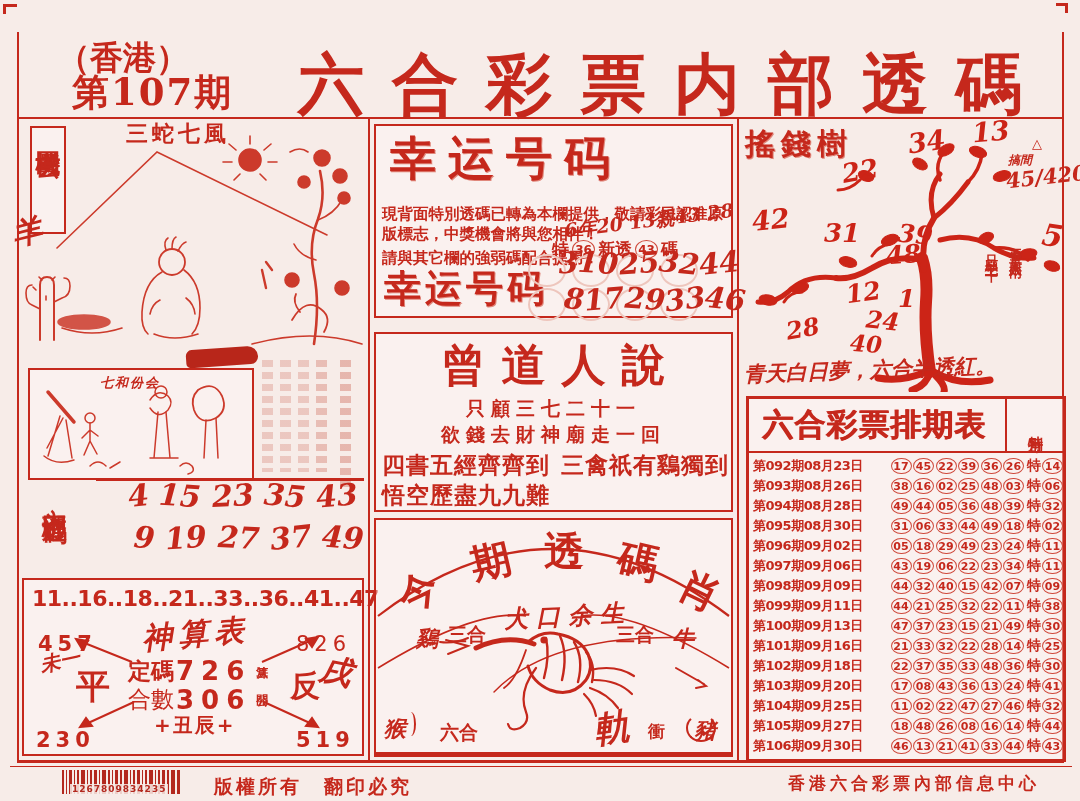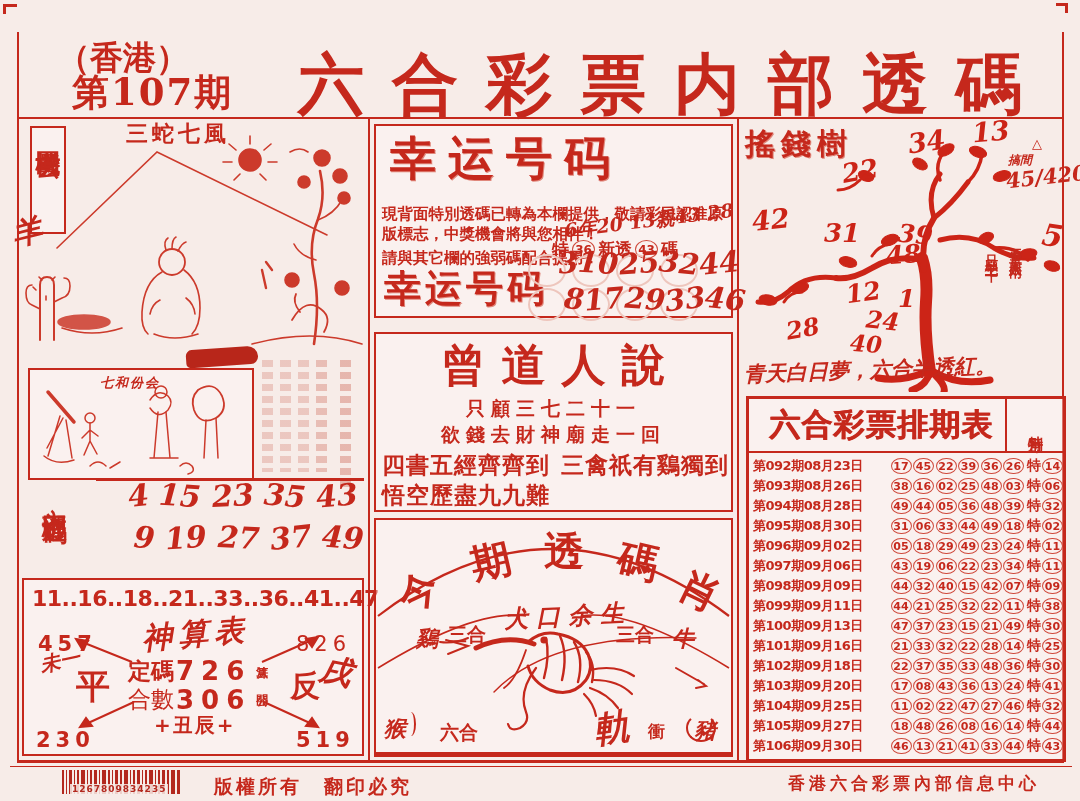--- a/index.html
+++ b/index.html
@@ -296,21 +296,21 @@
 <span class="tn" style="left:850px;top:330px;font-size:23px;transform:rotate(4deg)">40</span>
 <span class="abs" style="left:1032px;top:136px;font-size:13px;font-weight:bold">△</span>
 <span class="abs hand" style="left:1008px;top:152px;font-size:12px">搞間</span>
 <span class="abs hand" style="left:1006px;top:164px;font-size:21px;transform:rotate(-6deg);white-space:nowrap">45/420</span>
 <div class="abs vtext hand" style="left:1006px;top:238px;height:148px;font-size:13px;font-style:normal;letter-spacing:3px">不管半斤與八兩</div>
 <div class="abs vtext hand" style="left:982px;top:244px;height:148px;font-size:13px;font-style:normal;letter-spacing:3px">只顧三七二十一</div>
 <div class="abs hand" style="left:744px;top:356px;font-size:21px;transform:rotate(-2deg);white-space:nowrap">青天白日夢，六合半透紅。</div>
 
 <div class="abs box" style="left:746px;top:396px;width:320px;height:366px;border-width:3px">
   <div class="abs" style="left:0;top:0;width:256px;height:54px;display:flex;align-items:center;border-bottom:2.5px solid #c5281c">
-    <span class="serif" style="font-size:31px;font-weight:bold;letter-spacing:1px;padding-left:20px;white-space:nowrap;text-shadow:1px 0 0 #c5281c">六合彩票排期表</span>
+    <span class="serif" style="font-size:31px;font-weight:bold;letter-spacing:1px;padding-left:13px;white-space:nowrap;text-shadow:1px 0 0 #c5281c">六合彩票排期表</span>
   </div>
   <div class="abs" style="left:256px;top:0;width:58px;height:54px;border-left:2.5px solid #c5281c;border-bottom:2.5px solid #c5281c;display:flex;align-items:center;justify-content:center">
     <span class="vtext" style="font-size:15px;font-weight:bold;letter-spacing:1px">特別号</span>
   </div>
   <div class="abs" style="left:0;top:57px;width:314px" id="schedule-rows">
   <div class="sched-row">
     <span class="period">第092期08月23日</span>
     <span class="balls">
           <span class="ball">17</span>
           <span class="ball">45</span>

